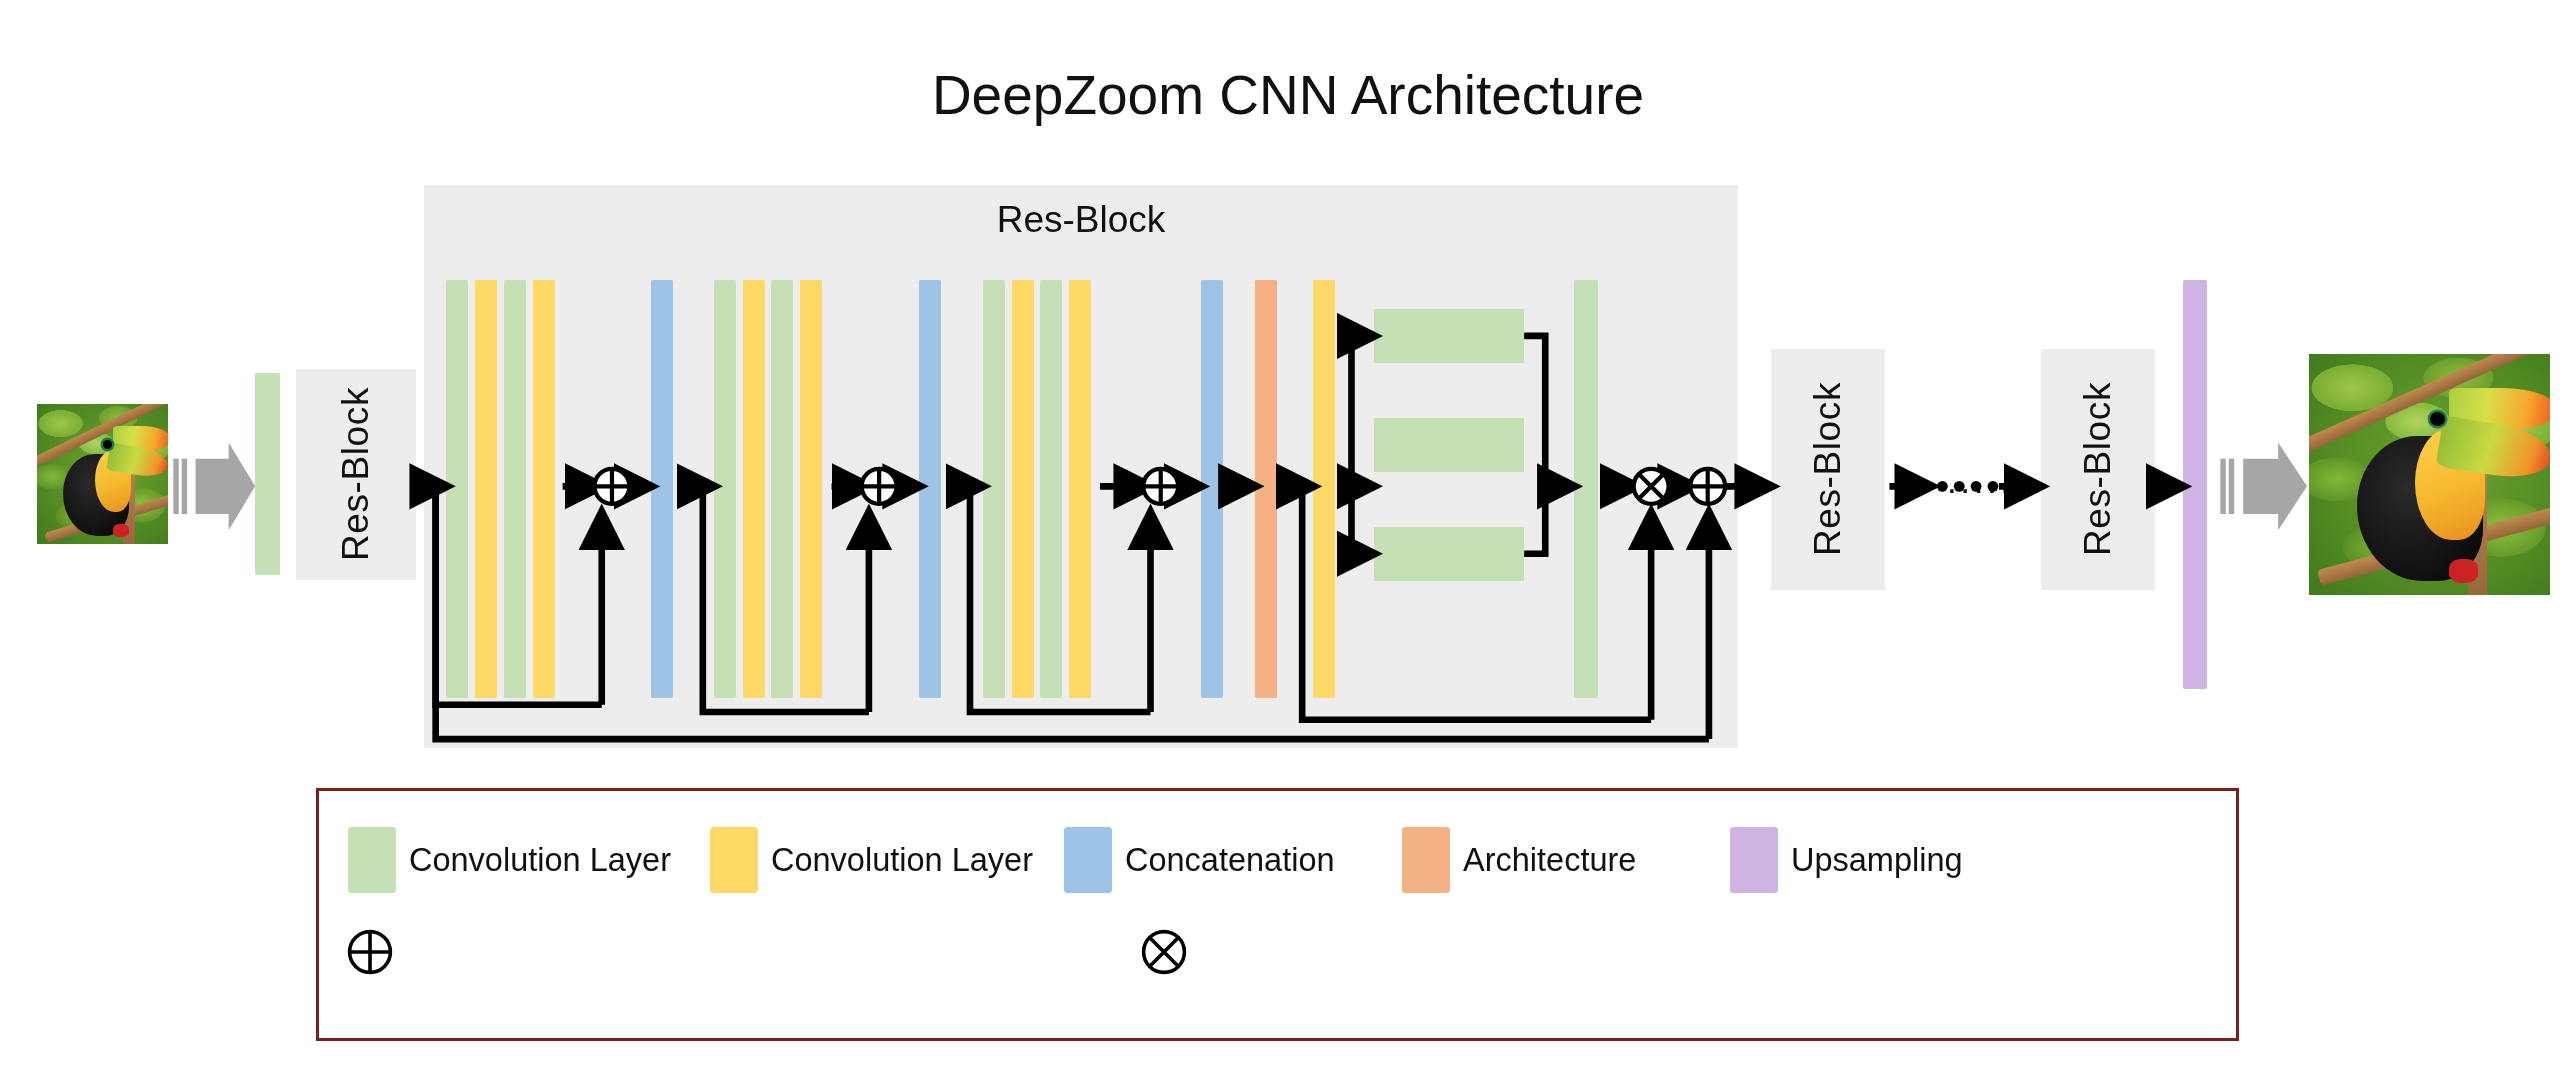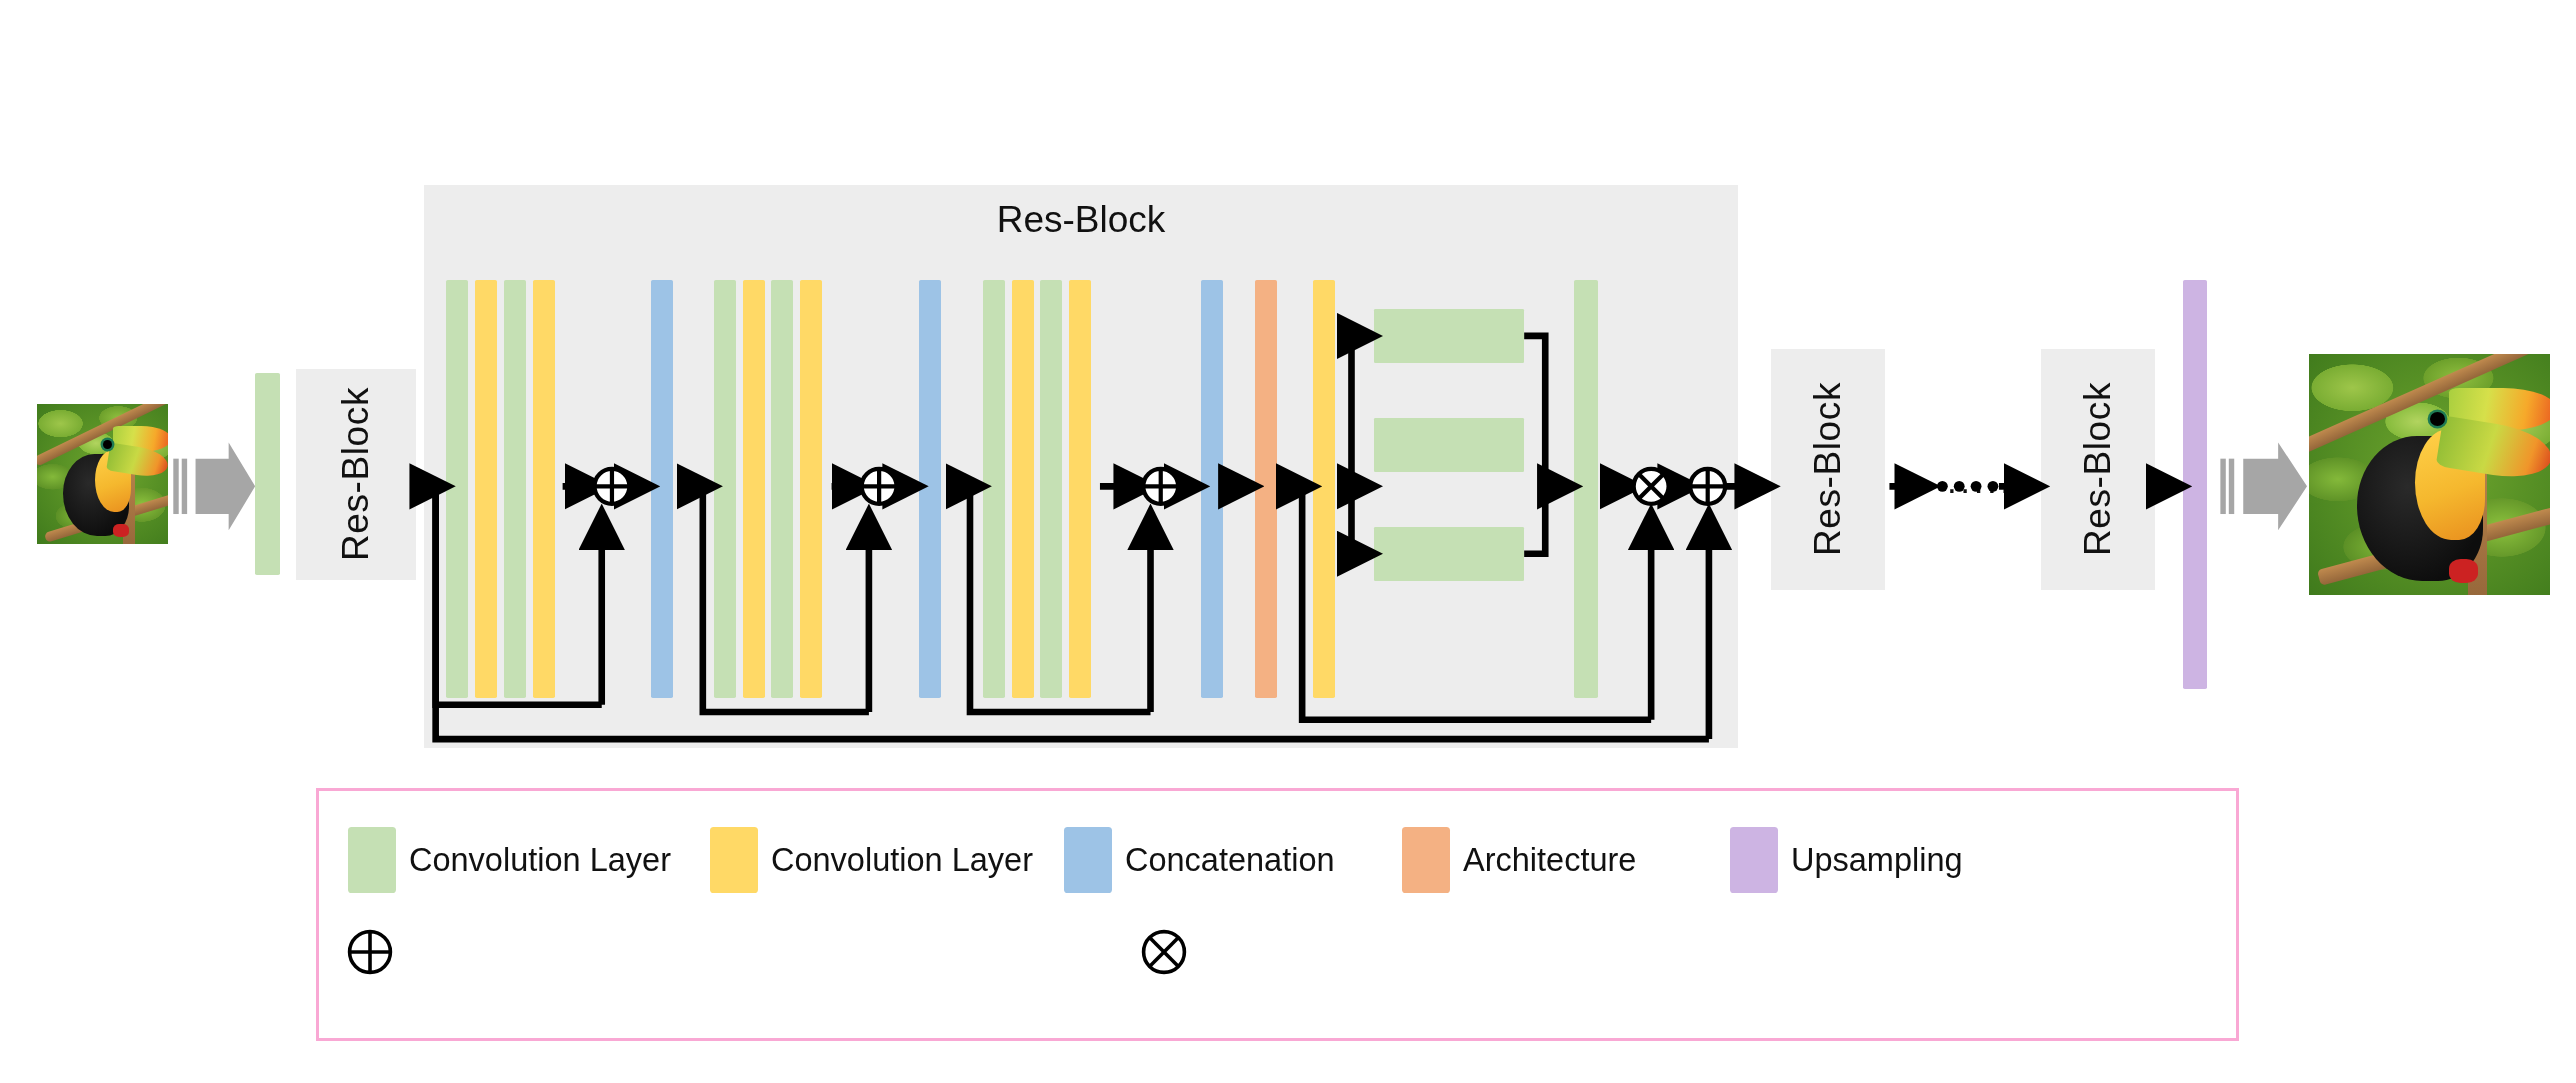--- a/index.html
+++ b/index.html
@@ -47,21 +47,21 @@
     text-align:center;
     letter-spacing:0.6px;
   }
 
   
   #wires{position:absolute;left:0;top:0;width:2576px;height:1084px;pointer-events:none;}
 
   
   #legend{
     position:absolute;left:316px;top:788px;width:1923px;height:253px;
-    border:3px solid #f9a8d4;background:#fff;box-sizing:border-box;
+    border:3px solid #7f1d1d;background:#fff;box-sizing:border-box;
   }
   .lg-sw{position:absolute;width:48px;height:66px;border-radius:3.6px;}
   .lg-tx{position:absolute;font-size:32.5px;color:#111;white-space:nowrap;}
   .lg-op{position:absolute;font-size:32.5px;color:#111;white-space:nowrap;}
 
   
   .photo{position:absolute;overflow:hidden;background:#2d6b1f;}
   .photo .leafbg{position:absolute;left:0;top:0;width:100%;height:100%;
     background:
       radial-gradient(ellipse 28% 16% at 18% 14%, #9ec64a 0%, #7aad33 60%, rgba(0,0,0,0) 61%),
@@ -79,20 +79,21 @@
   .photo .beakU{position:absolute;background:linear-gradient(100deg,#a9cf3f 0%, #d6e04a 35%, #f6a92a 70%, #e8521f 100%);}
   .photo .beakL{position:absolute;background:linear-gradient(100deg,#8fbc35 0%, #c9d944 45%, #f0952a 80%, #d8431c 100%);}
   .photo .eye{position:absolute;background:#000;border-radius:50%;box-shadow:0 0 0 2.4px #1e7a54;}
   .photo .whitebit{position:absolute;background:#f2efe4;}
 </style>
 </head>
 <body>
 
 <div id="stage">
 
+  <div id="title">DeepZoom CNN Architecture</div>
 
   <div class="photo" style="left:37px;top:404px;width:131px;height:140px;">
     <div class="leafbg"></div>
     <div class="branch" style="left:-8%;top:12%;width:126%;height:7%;transform:rotate(-26deg);"></div>
     <div class="branch" style="left:4%;top:76%;width:120%;height:7%;transform:rotate(-17deg);"></div>
     <div class="branch" style="left:66%;top:30%;width:9%;height:76%;"></div>
     <div class="body" style="left:20%;top:36%;width:50%;height:58%;border-radius:48% 40% 36% 52%;"></div>
     <div class="chest" style="left:44%;top:33%;width:28%;height:44%;border-radius:52% 38% 40% 56%;"></div>
     <div class="beakU" style="left:58%;top:16%;width:44%;height:18%;border-radius:12% 62% 62% 10%;"></div>
     <div class="beakL" style="left:54%;top:31%;width:46%;height:20%;border-radius:8% 58% 54% 14%;transform:rotate(9deg);"></div>

